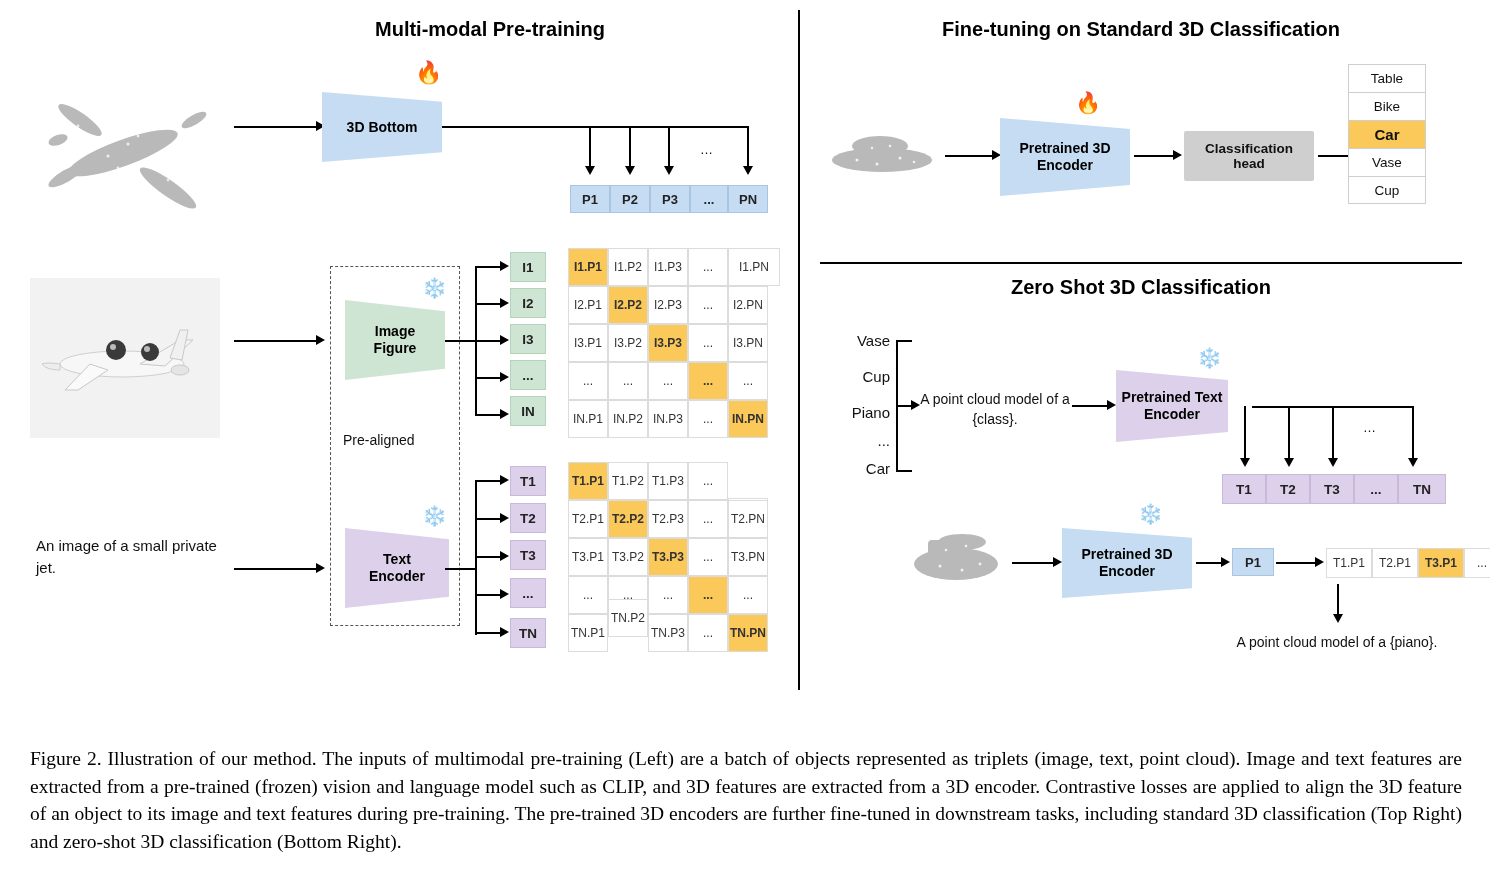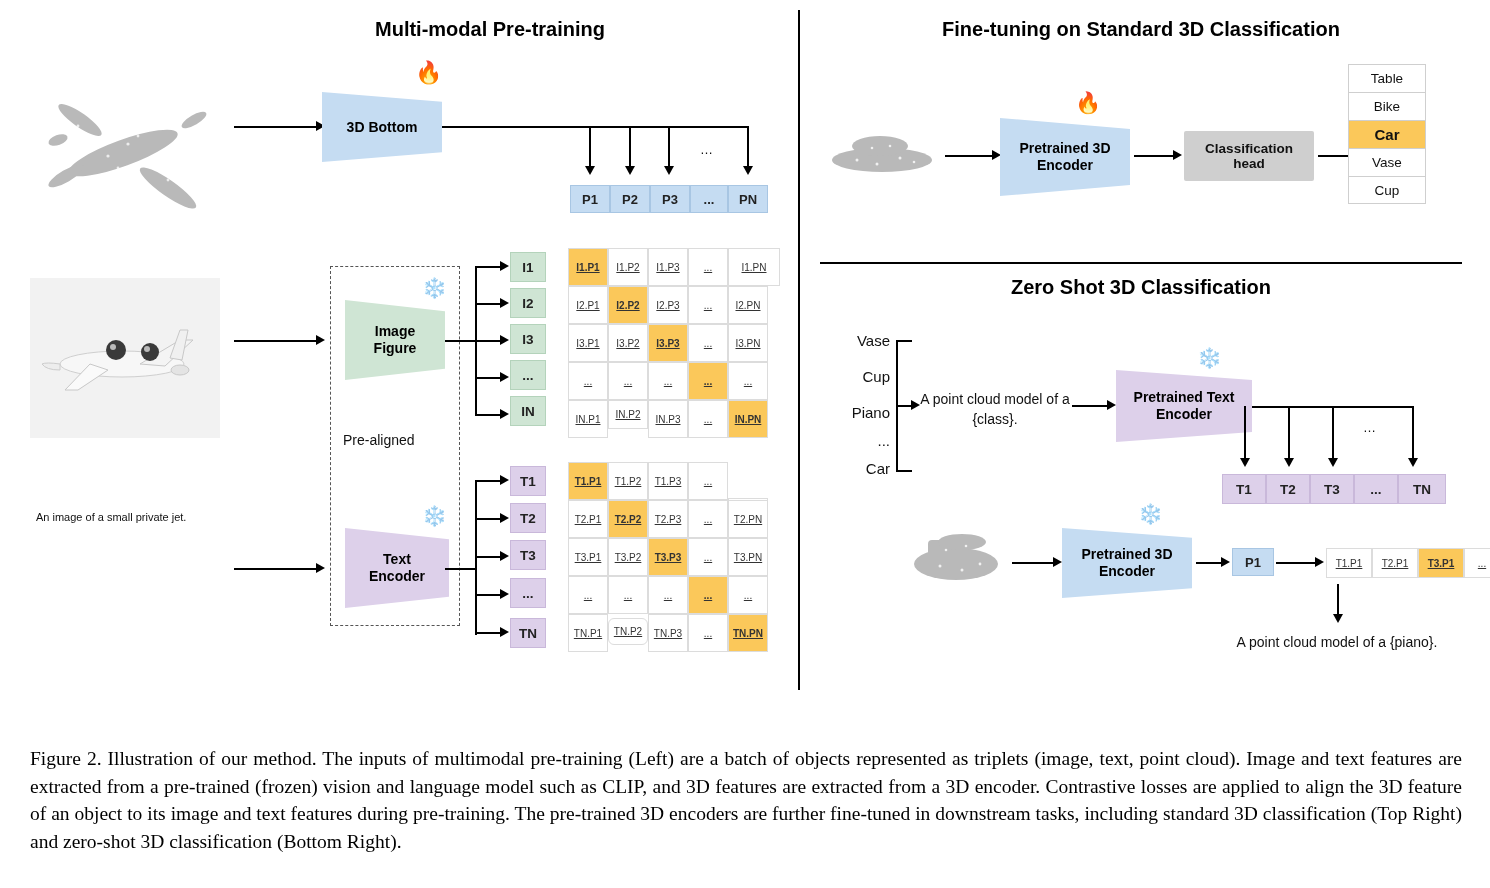--- a/index.html
+++ b/index.html
@@ -60,21 +60,21 @@
     display: flex; align-items: center; justify-content: center;
     border: 1px solid #b9b9b9;
     font-size: 12.5px;
     background: #fff;
     color: #222;
   }
   .cell.blue { background: #c5dcf2; font-weight: bold; font-size: 13px; border-color: #a8c6e3; }
   .cell.green { background: #cfe5d4; font-weight: bold; font-size: 13.5px; border-color: #b4d3bb; }
   .cell.purple { background: #ddd0ea; font-weight: bold; font-size: 13.5px; border-color: #c9b8da; }
   .cell.hl { background: #fbc85a; font-weight: bold; }
-  .cell.plain { border: 1px solid #dcdcdc; font-size: 10px; color: #333; text-decoration: underline; }
+  .cell.plain { border: 1px solid #dcdcdc; font-size: 12px; color: #333; }
 
   .dashedbox {
     position: absolute;
     border: 1.6px dashed #555;
   }
   .plaintext { position: absolute; font-size: 15px; color: #111; }
   .emoji { position: absolute; font-size: 22px; line-height: 1; }
 
   .greybox {
     position: absolute;
@@ -184,21 +184,21 @@
 Figure</span>
 </div>
 <div class="emoji" style="left:422px; top:278px; font-size:20px;">❄️</div>
 
 <div class="trap trap-txt clip-r" style="left:345px; top:528px; width:104px; height:80px; white-space:pre-line;">
   <span>Text
 Encoder</span>
 </div>
 <div class="emoji" style="left:422px; top:506px; font-size:20px;">❄️</div>
 
-<div class="plaintext" style="left:36px; top:510px; width:185px; font-size:11px; line-height:1.45;">An image of a small private jet.</div>
+<div class="plaintext" style="left:36px; top:535px; width:185px; font-size:15px; line-height:1.45;">An image of a small private jet.</div>
 <div class="arrow-line arrow-h" style="left:234px; top:568px; width:84px;"></div>
 <div class="arrow-head-r" style="left:316px; top:563px;"></div>
 
 <div class="arrow-line arrow-h" style="left:445px; top:340px; width:30px;"></div>
 <div class="arrow-line arrow-v" style="left:475px; top:266px; height:148px;"></div>
 <div class="arrow-line arrow-h" style="left:475px; top:266px; width:27px;"></div>
 <div class="arrow-head-r" style="left:500px; top:261px;"></div>
 <div class="arrow-line arrow-h" style="left:475px; top:303px; width:27px;"></div>
 <div class="arrow-head-r" style="left:500px; top:298px;"></div>
 <div class="arrow-line arrow-h" style="left:475px; top:340px; width:27px;"></div>
@@ -229,21 +229,21 @@
     <div class="cell plain" style="left: 40px; top: 76px; width: 40px; height: 38px; position: absolute;">I3.P2</div>
     <div class="cell plain hl" style="left: 80px; top: 76px; width: 40px; height: 38px; position: absolute;">I3.P3</div>
     <div class="cell plain" style="left: 120px; top: 76px; width: 40px; height: 38px; position: absolute;">...</div>
     <div class="cell plain" style="left: 160px; top: 76px; width: 40px; height: 38px; position: absolute;">I3.PN</div>
     <div class="cell plain" style="left: 0px; top: 114px; width: 40px; height: 38px; position: absolute;">...</div>
     <div class="cell plain" style="left: 40px; top: 114px; width: 40px; height: 38px; position: absolute;">...</div>
     <div class="cell plain" style="left: 80px; top: 114px; width: 40px; height: 38px; position: absolute;">...</div>
     <div class="cell plain hl" style="left: 120px; top: 114px; width: 40px; height: 38px; position: absolute;">...</div>
     <div class="cell plain" style="left: 160px; top: 114px; width: 40px; height: 38px; position: absolute;">...</div>
     <div class="cell plain" style="left: 0px; top: 152px; width: 40px; height: 38px; position: absolute;">IN.P1</div>
-    <div class="cell plain" style="left: 40px; top: 152px; width: 40px; height: 29px; position: absolute;">IN.P2</div>
+    <div class="cell plain" style="left: 40px; top: 152px; width: 40px; height: 38px; position: absolute;">IN.P2</div>
     <div class="cell plain" style="left: 80px; top: 152px; width: 40px; height: 38px; position: absolute;">IN.P3</div>
     <div class="cell plain" style="left: 120px; top: 152px; width: 40px; height: 38px; position: absolute;">...</div>
     <div class="cell plain hl" style="left: 160px; top: 152px; width: 40px; height: 38px; position: absolute;">IN.PN</div>
   </div>
 
 <div class="arrow-line arrow-h" style="left:445px; top:568px; width:30px;"></div>
 <div class="arrow-line arrow-v" style="left:475px; top:480px; height:155px;"></div>
 <div class="arrow-line arrow-h" style="left:475px; top:480px; width:27px;"></div>
 <div class="arrow-head-r" style="left:500px; top:475px;"></div>
 <div class="arrow-line arrow-h" style="left:475px; top:518px; width:27px;"></div>
@@ -276,21 +276,21 @@
     <div class="cell plain" style="left: 40px; top: 76px; width: 40px; height: 38px; position: absolute;">T3.P2</div>
     <div class="cell plain hl" style="left: 80px; top: 76px; width: 40px; height: 38px; position: absolute;">T3.P3</div>
     <div class="cell plain" style="left: 120px; top: 76px; width: 40px; height: 38px; position: absolute;">...</div>
     <div class="cell plain" style="left: 160px; top: 76px; width: 40px; height: 38px; position: absolute;">T3.PN</div>
     <div class="cell plain" style="left: 0px; top: 114px; width: 40px; height: 38px; position: absolute;">...</div>
     <div class="cell plain" style="left: 40px; top: 114px; width: 40px; height: 38px; position: absolute;">...</div>
     <div class="cell plain" style="left: 80px; top: 114px; width: 40px; height: 38px; position: absolute;">...</div>
     <div class="cell plain hl" style="left: 120px; top: 114px; width: 40px; height: 38px; position: absolute;">...</div>
     <div class="cell plain" style="left: 160px; top: 114px; width: 40px; height: 38px; position: absolute;">...</div>
     <div class="cell plain" style="left: 0px; top: 152px; width: 40px; height: 38px; position: absolute;">TN.P1</div>
-    <div class="cell plain" style="left: 40px; top: 156px; width: 40px; height: 27px; position: absolute; border-radius: 6px;">TN.P2</div>
+    <div class="cell plain" style="left: 40px; top: 137px; width: 40px; height: 38px; position: absolute;">TN.P2</div>
     <div class="cell plain" style="left: 80px; top: 152px; width: 40px; height: 38px; position: absolute;">TN.P3</div>
     <div class="cell plain" style="left: 120px; top: 152px; width: 40px; height: 38px; position: absolute;">...</div>
     <div class="cell plain hl" style="left: 160px; top: 152px; width: 40px; height: 38px; position: absolute;">TN.PN</div>
   </div>
 
 <div class="divider-v" style="left:798px; top:10px; height:680px;"></div>
 <div class="divider-h" style="left:820px; top:262px; width:642px;"></div>
 
 <div class="ttl abs" style="left:820px; top:18px; width:642px;">Fine-tuning on Standard 3D Classification</div>
 
@@ -351,21 +351,21 @@
 <div class="arrow-line arrow-h" style="left:896px; top:340px; width:16px;"></div>
 <div class="arrow-line arrow-h" style="left:896px; top:470px; width:16px;"></div>
 <div class="arrow-line arrow-h" style="left:896px; top:405px; width:18px;"></div>
 <div class="arrow-head-r" style="left:911px; top:400px;"></div>
 
 <div class="plaintext" style="left:920px; top:390px; width:150px; font-size:14px; text-align:center; line-height:1.4;">A point cloud model of a {class}.</div>
 
 <div class="arrow-line arrow-h" style="left:1072px; top:405px; width:38px;"></div>
 <div class="arrow-head-r" style="left:1107px; top:400px;"></div>
 
-<div class="trap trap-txt clip-r" style="left:1116px; top:370px; width:136px; height:72px; white-space:pre-line;">
+<div class="trap trap-txt clip-r" style="left:1116px; top:370px; width:112px; height:72px; white-space:pre-line;">
   <span>Pretrained Text
 Encoder</span>
 </div>
 <div class="emoji" style="left:1197px; top:348px; font-size:20px;">❄️</div>
 
 <div class="arrow-line arrow-h" style="left:1252px; top:406px; width:160px;"></div>
 <div class="arrow-line arrow-v" style="left:1244px; top:406px; height:56px;"></div>
 <div class="arrow-head-d" style="left:1240px; top:458px;"></div>
 <div class="arrow-line arrow-v" style="left:1288px; top:406px; height:56px;"></div>
 <div class="arrow-head-d" style="left:1284px; top:458px;"></div>

